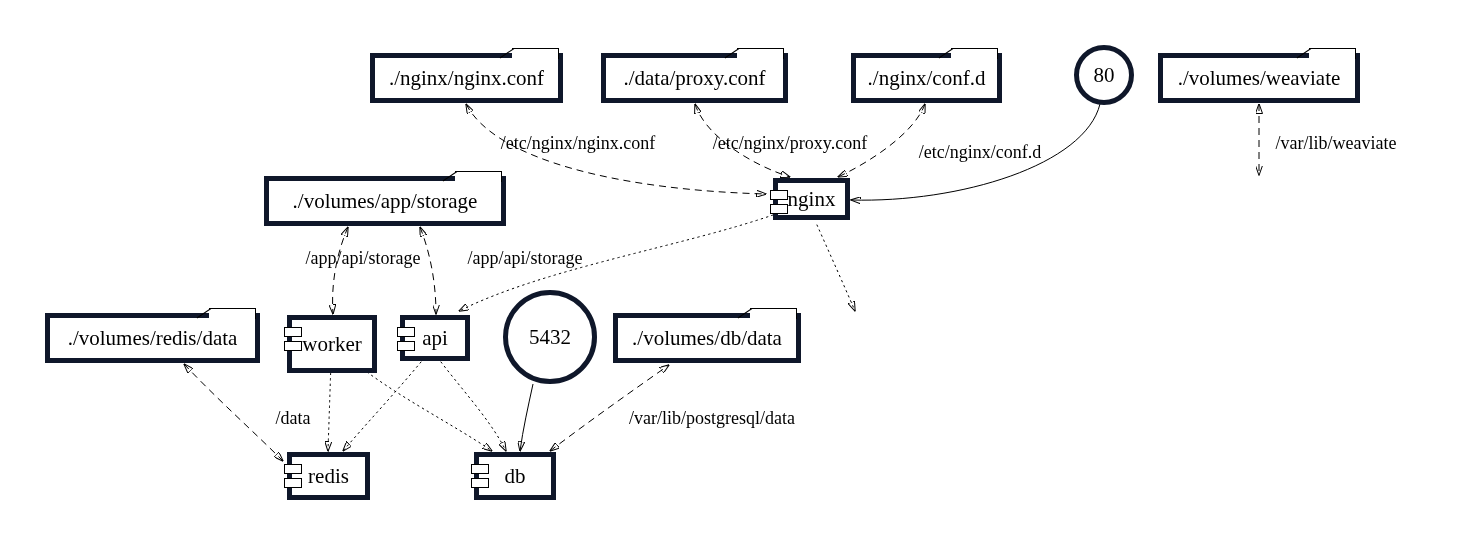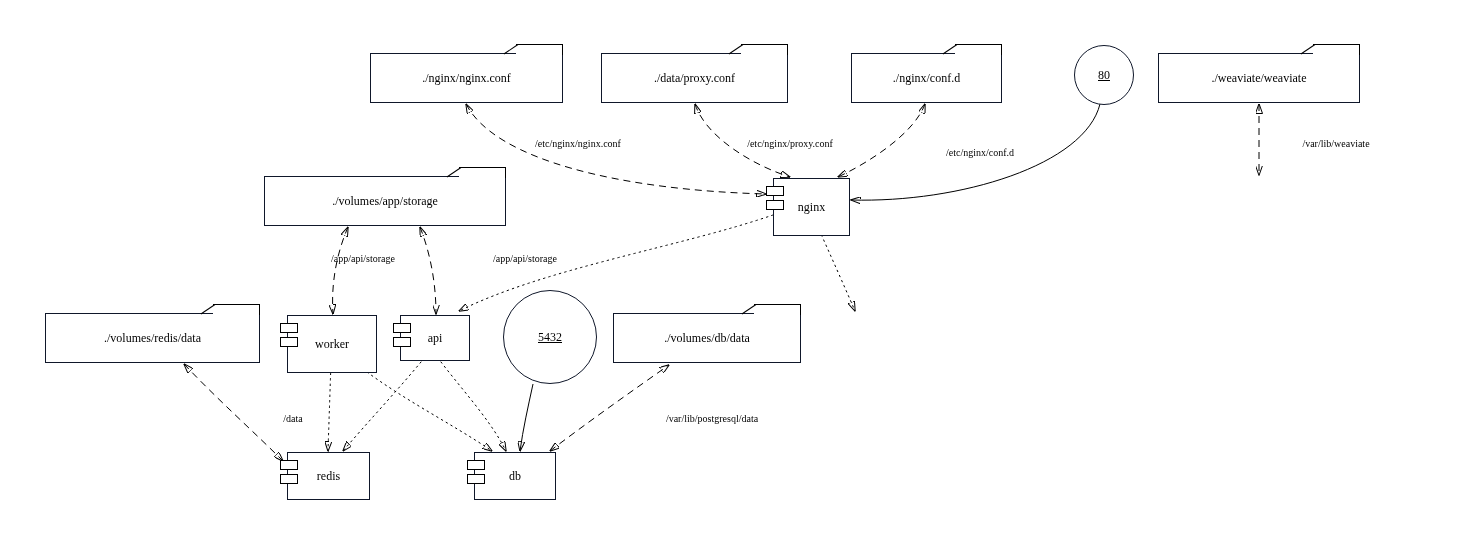--- a/index.html
+++ b/index.html
@@ -4,44 +4,44 @@
 <style>
   * { margin:0; padding:0; box-sizing:border-box; }
   html,body { background:#ffffff; }
   body { font-family:"Liberation Serif", serif; color:#000; }
   .canvas { position:relative; width:1466px; height:549px; background:#fff; overflow:hidden; }
   .edges { position:absolute; left:0; top:0; z-index:1; }
   .edges path { fill:none; stroke:#000; stroke-width:1; }
   .edges path.dashed { stroke-dasharray:7 5; }
   .edges path.dotted { stroke-dasharray:1.5 4; stroke-linecap:round; }
   .node {
-    position:absolute; background:#fff; border:1px solid #0f172a;
+    position:absolute; background:#fff; border:5px solid #0f172a;
     display:flex; align-items:center; justify-content:center;
-    font-size:12px; z-index:2; white-space:nowrap;
+    font-size:21px; z-index:2; white-space:nowrap;
   }
-  .circle { border-radius:50%;text-decoration:underline; }
+  .circle { border-radius:50%; }
   
   .folder::before {
     content:""; position:absolute; top:-10px; right:-1px; width:46px; height:10px;
     background:#fff; border-top:1px solid #000; border-right:1px solid #000;
   }
   .folder::after {
     content:""; position:absolute; top:-10px; right:44px; width:17px; height:1px;
     background:#000; transform:rotate(-34deg); transform-origin:100% 50%;
   }
   
   .component::before, .component::after {
     content:""; position:absolute; left:-8px; width:16px; height:8px;
     background:#fff; border:1px solid #000;
   }
   .component::before { top:7px; }
   .component::after { top:21px; }
   .elabel {
     position:absolute; transform:translate(-50%,-50%);
-    font-size:10px; white-space:nowrap; z-index:3;
+    font-size:18px; white-space:nowrap; z-index:3;
   }
 </style>
 </head>
 <body>
 
 <div class="canvas">
 
   <svg class="edges" width="1466" height="549" viewBox="0 0 1466 549">
     <defs>
       <marker id="arr" viewBox="0 0 10 7" refX="9.5" refY="3.5" markerWidth="10" markerHeight="7" orient="auto-start-reverse">
@@ -69,40 +69,40 @@
   <div class="node folder" style="left:370px;top:53px;width:193px;height:50px">
     <span>./nginx/nginx.conf</span>
   </div>
   <div class="node folder" style="left:601px;top:53px;width:187px;height:50px">
     <span>./data/proxy.conf</span>
   </div>
   <div class="node folder" style="left:851px;top:53px;width:151px;height:50px">
     <span>./nginx/conf.d</span>
   </div>
   <div class="node folder" style="left:1158px;top:53px;width:202px;height:50px">
-    <span>./weaviate/weaviate</span>
+    <span>./volumes/weaviate</span>
   </div>
   <div class="node folder" style="left:264px;top:176px;width:242px;height:50px">
     <span>./volumes/app/storage</span>
   </div>
   <div class="node folder" style="left:45px;top:313px;width:215px;height:50px">
     <span>./volumes/redis/data</span>
   </div>
   <div class="node folder" style="left:613px;top:313px;width:188px;height:50px">
     <span>./volumes/db/data</span>
   </div>
 
   <div class="node circle" style="left:1074px;top:45px;width:60px;height:60px">
     <span>80</span>
   </div>
   <div class="node circle" style="left:503px;top:290px;width:94px;height:94px">
     <span>5432</span>
   </div>
 
-  <div class="node component" style="left:773px;top:178px;width:77px;height:58px">
+  <div class="node component" style="left:773px;top:178px;width:77px;height:42px">
     <span>nginx</span>
   </div>
   <div class="node component" style="left:287px;top:315px;width:90px;height:58px">
     <span>worker</span>
   </div>
   <div class="node component" style="left:400px;top:315px;width:70px;height:46px">
     <span>api</span>
   </div>
   <div class="node component" style="left:287px;top:452px;width:83px;height:48px">
     <span>redis</span>

